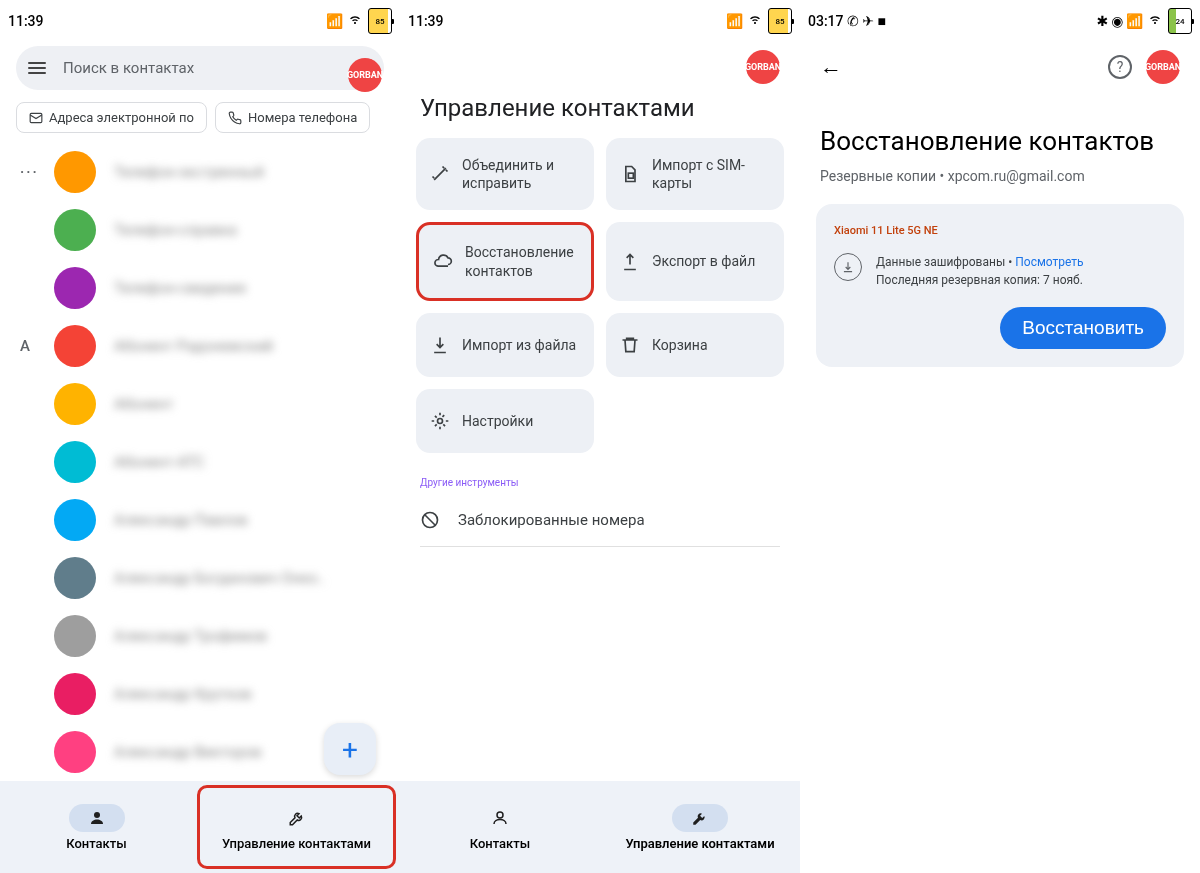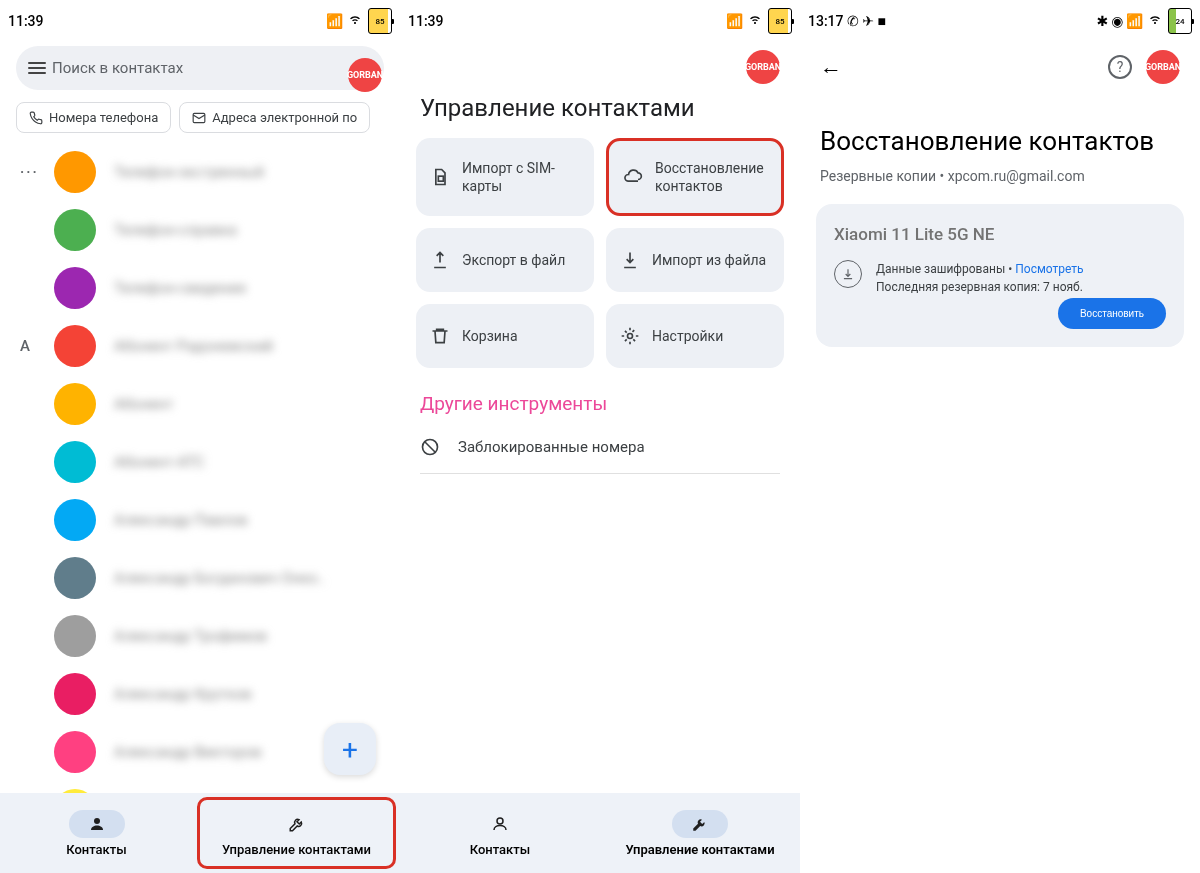--- a/index.html
+++ b/index.html
@@ -41,21 +41,21 @@
   .battery::after { content:''; position:absolute; right:-3px; width:2px; height:5px; background:#000; border-radius:0 1px 1px 0;}
   
   .search-bar {
     margin: 8px 16px;
     background: #eef0f4;
     border-radius: 28px;
     height: 44px;
     display: flex;
     align-items: center;
     padding: 0 12px;
-    gap: 6px;
+    gap: 17px;
   }
   .menu-icon { display:flex; flex-direction:column; gap:3px; width:18px;}
   .menu-icon span { height:2px; background:#444; border-radius:1px;}
   .search-text { flex:1; color:#5f6368; font-size:15px;}
   .dots-icon { display:flex; flex-direction:column; gap:3px;}
   .dots-icon span { width:4px; height:4px; background:#444; border-radius:50%;}
   .avatar-red {
     width: 34px; height:34px; background:#ef4444; border-radius:50%;
     display:flex; align-items:center; justify-content:center;
     color:#fff; font-size:9px; font-weight:bold;
@@ -72,59 +72,59 @@
   .contact-avatar { width:42px; height:42px; border-radius:50%; display:flex; align-items:center; justify-content:center;}
   .blur-text { filter: blur(4px); color:#888; font-size:15px;}
   .dots-h { letter-spacing:2px; color:#5f6368;}
   .fab {
     position:absolute; right:24px; bottom:98px;
     width:52px; height:52px; border-radius:16px;
     background:#e8eef7; display:flex; align-items:center; justify-content:center;
     font-size:28px; color:#1a73e8; box-shadow:0 2px 6px rgba(0,0,0,.15);
   }
   .bottom-nav {
-    position:absolute; bottom:0; left:0; right:0; height:80px;
+    position:absolute; bottom:0; left:0; right:0; height:92px;
     background:#eef2f8; display:flex;
   }
   .nav-item { flex:1; display:flex; flex-direction:column; align-items:center; justify-content:center; gap:4px; font-size:13px; font-weight:500;}
   .nav-icon-pill { width:56px; height:28px; border-radius:14px; display:flex; align-items:center; justify-content:center; background:#d3dff0;}
   .nav-item.inactive .nav-icon-pill { background:transparent;}
   .red-box { border:3px solid #d93025; border-radius:10px;}
   
   .header2 { display:flex; justify-content:flex-end; padding:12px 20px 0;}
   .title2 { font-size:24px; font-weight:400; padding:10px 20px 16px; color:#202124;}
   .tile-grid { display:grid; grid-template-columns:1fr 1fr; gap:12px; padding:0 16px;}
   .tile {
     background:#edf0f5; border-radius:14px; padding:18px 14px;
     display:flex; align-items:center; gap:12px; min-height:64px;
   }
   .tile.highlight { border:3px solid #d93025; background:#edf0f5;}
   .tile-text { font-size:14px; color:#3c4043; line-height:1.3;}
   .tile svg { width:20px; height:20px; flex-shrink:0; stroke:#3c4043; fill:none;}
-  .section-label { color:#ec4899; font-size:19px; padding:24px 20px 6px;}
+  .section-label { color:#8b5cf6; font-size:10px; padding:24px 20px 6px;}
   .list-row { display:flex; align-items:center; gap:18px; padding:16px 20px; font-size:15px; color:#3c4043;}
   .divider { height:1px; background:#e0e0e0; margin:0 20px;}
   
   .header3 { display:flex; align-items:center; justify-content:space-between; padding:12px 20px;}
   .back-arrow { font-size:22px;}
   .title3 { font-size:26px; font-weight:400; padding:30px 20px 12px;}
   .subtitle3 { font-size:14px; color:#5f6368; padding:0 20px 20px;}
   .card {
     margin:0 16px; background:#eef1f6; border-radius:16px;
     padding:20px 18px 18px;
   }
-  .device-name { font-size:17px; font-weight:500; color:#737373; margin-bottom:16px;}
+  .device-name { font-size:11px; font-weight:500; color:#c2410c; margin-bottom:16px;}
   .card-row { display:flex; gap:14px; align-items:flex-start;}
   .dl-icon { width:28px; height:28px; border:1.5px solid #5f6368; border-radius:50%; display:flex; align-items:center; justify-content:center; flex-shrink:0;}
   .card-text { font-size:12px; color:#3c4043; line-height:1.5;}
   .link { color:#1a73e8;}
   .restore-btn {
-    margin-top:2px; margin-left:auto; display:block;
+    margin-top:18px; margin-left:auto; display:block;
     background:#1a73e8; color:#fff; border:none;
-    padding:10px 22px; border-radius:22px; font-size:10px;
+    padding:10px 22px; border-radius:22px; font-size:19px;
   }
   .help-icon { width:24px; height:24px; border:2px solid #5f6368; border-radius:50%; display:flex; align-items:center; justify-content:center; font-size:14px; color:#5f6368;}
 </style>
 </head>
 <body>
 
 <div class="screen">
   <div class="status-bar">
     <span>11:39</span>
     <div class="status-right">
@@ -151,30 +151,30 @@
         <span></span>
         <span></span>
         <span></span>
       </div>
   </div>
   <div style="position:absolute; right:18px; top:58px;" class="avatar-red">GORBAN</div>
 
   <div class="chips-row">
     <div class="chip">
       <svg width="14" height="14" viewBox="0 0 24 24" fill="none" stroke="#3c4043" stroke-width="2">
-          <path d="M22 16.92v3a2 2 0 01-2.18 2 19.79 19.79 0 01-8.63-3.07 19.5 19.5 0 01-6-6 19.79 19.79 0 01-3.07-8.67A2 2 0 014.11 2h3a2 2 0 012 1.72c.13.96.36 1.9.7 2.81a2 2 0 01-.45 2.11L8.09 9.91a16 16 0 006 6l1.27-1.27a2 2 0 012.11-.45c.91.34 1.85.57 2.81.7A2 2 0 0122 16.92z"></path>
-        </svg>
-      <span>Номера телефона</span>
+          <rect x="2" y="4" width="20" height="16" rx="2"></rect>
+          <path d="M2 7l10 6 10-6"></path>
+        </svg>
+      <span>Адреса электронной по</span>
     </div>
     <div class="chip">
       <svg width="14" height="14" viewBox="0 0 24 24" fill="none" stroke="#3c4043" stroke-width="2">
-          <rect x="2" y="4" width="20" height="16" rx="2"></rect>
-          <path d="M2 7l10 6 10-6"></path>
-        </svg>
-      <span>Адреса электронной по</span>
+          <path d="M22 16.92v3a2 2 0 01-2.18 2 19.79 19.79 0 01-8.63-3.07 19.5 19.5 0 01-6-6 19.79 19.79 0 01-3.07-8.67A2 2 0 014.11 2h3a2 2 0 012 1.72c.13.96.36 1.9.7 2.81a2 2 0 01-.45 2.11L8.09 9.91a16 16 0 006 6l1.27-1.27a2 2 0 012.11-.45c.91.34 1.85.57 2.81.7A2 2 0 0122 16.92z"></path>
+        </svg>
+      <span>Номера телефона</span>
     </div>
   </div>
 
   <div class="contact-list">
     <div class="contact-row">
       <span class="section-letter dots-h">···</span>
       <div class="contact-avatar" style="background:#ff9800"></div>
       <span class="blur-text">Телефон-экстренный</span>
     </div>
     <div class="contact-row">
@@ -273,20 +273,26 @@
     </div>
   </div>
   <div class="header2">
     <div class="avatar-red">GORBAN</div>
   </div>
   <div class="title2">Управление контактами</div>
 
   <div class="tile-grid">
     <div class="tile">
       <svg viewBox="0 0 24 24" stroke-width="2">
+          <path d="M5 19l14-14M15 3l2 2M3 15l2 2M19 7l2 2"></path>
+        </svg>
+      <span class="tile-text">Объединить и исправить</span>
+    </div>
+    <div class="tile">
+      <svg viewBox="0 0 24 24" stroke-width="2">
           <path d="M7 3h7l4 4v14H7z"></path>
           <rect x="10" y="11" width="6" height="6"></rect>
         </svg>
       <span class="tile-text">Импорт с SIM-карты</span>
     </div>
     <div class="tile highlight">
       <svg viewBox="0 0 24 24" stroke-width="2">
           <path d="M18 15a4 4 0 000-8 6 6 0 00-11.3 2A4 4 0 006 17h12"></path>
         </svg>
       <span class="tile-text">Восстановление контактов</span>
@@ -344,21 +350,21 @@
             <path d="M14.7 6.3a4 4 0 00-5.4 5.4L3 18v3h3l6.3-6.3a4 4 0 005.4-5.4L15 12l-3-3 2.7-2.7z"></path>
           </svg>
       </div>
       <span style="font-weight:600">Управление контактами</span>
     </div>
   </div>
 </div>
 
 <div class="screen">
   <div class="status-bar">
-    <span><span>13:17</span> <span>✆</span> <span>✈</span> <span>■</span></span>
+    <span><span>03:17</span> <span>✆</span> <span>✈</span> <span>■</span></span>
     <div class="status-right">
       <span>✱</span>
       <span>◉</span>
       <span>📶</span>
       <span>
         <svg viewBox="0 0 24 24" fill="#000">
             <path d="M12 18c.8 0 1.5-.7 1.5-1.5S12.8 15 12 15s-1.5.7-1.5 1.5S11.2 18 12 18zm-3-4c1.7-1.7 4.3-1.7 6 0l1.4-1.4c-2.4-2.4-6.4-2.4-8.8 0L9 14zm-3-3c3.3-3.3 8.7-3.3 12 0l1.4-1.4c-4.1-4.1-10.7-4.1-14.8 0L6 11z"></path>
           </svg>
       </span>
       <span class="battery green">

